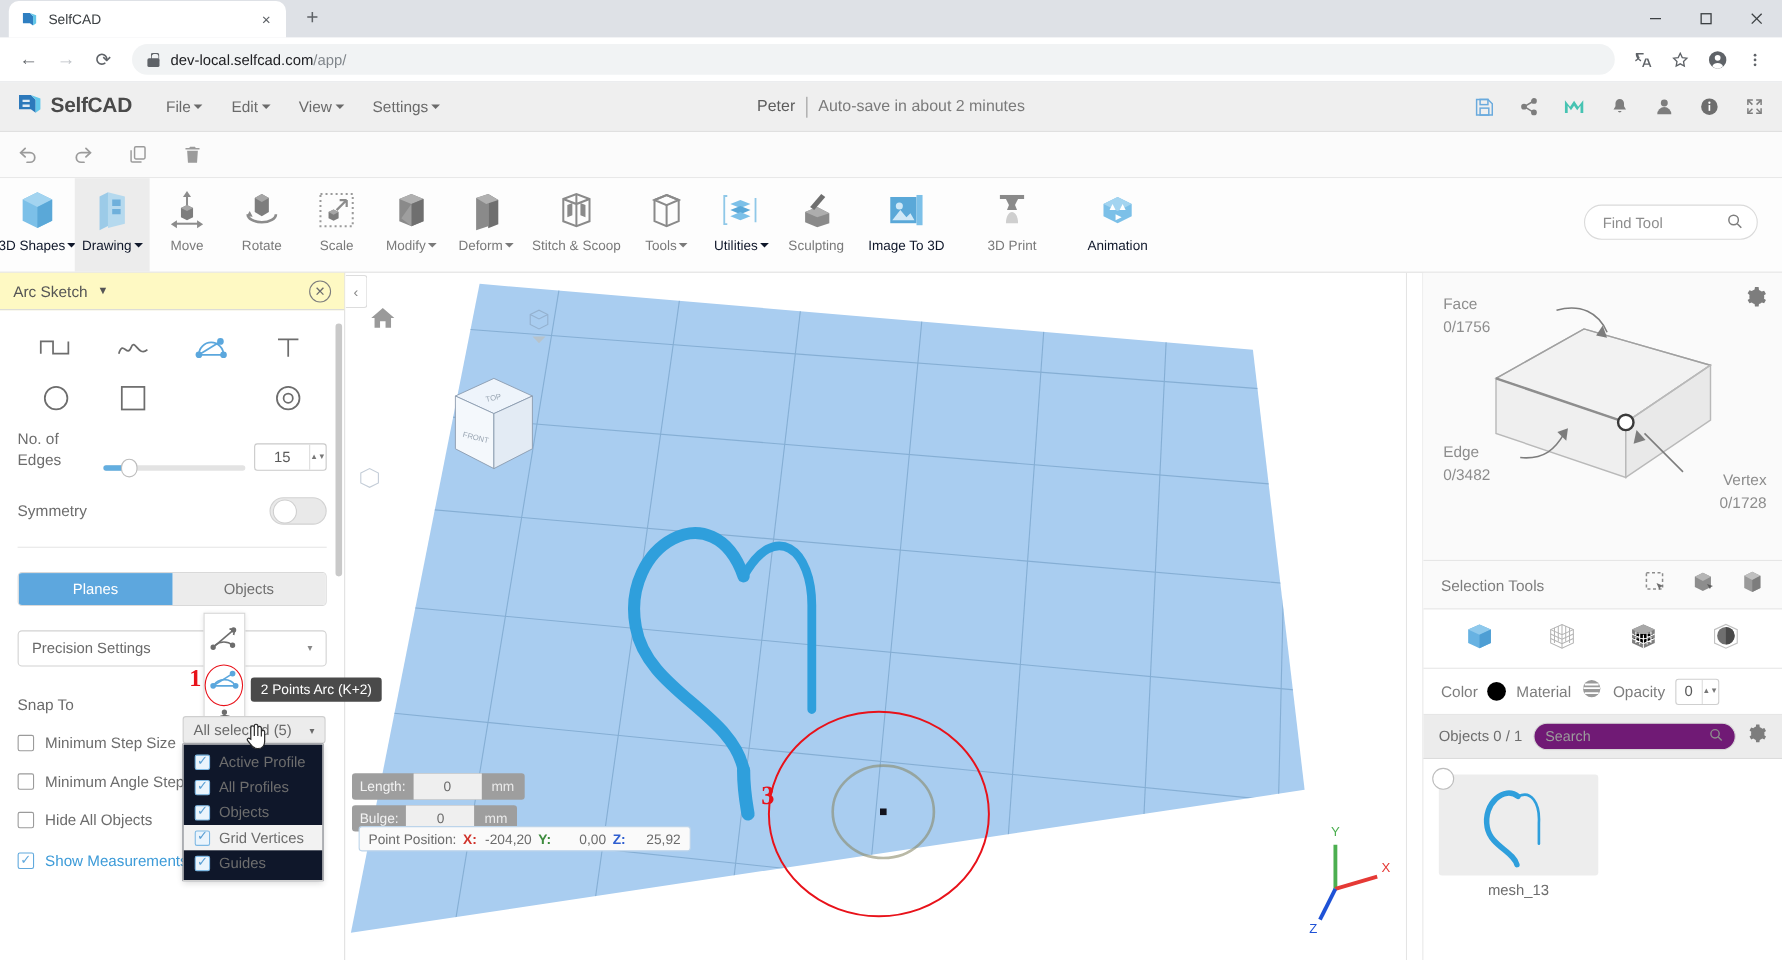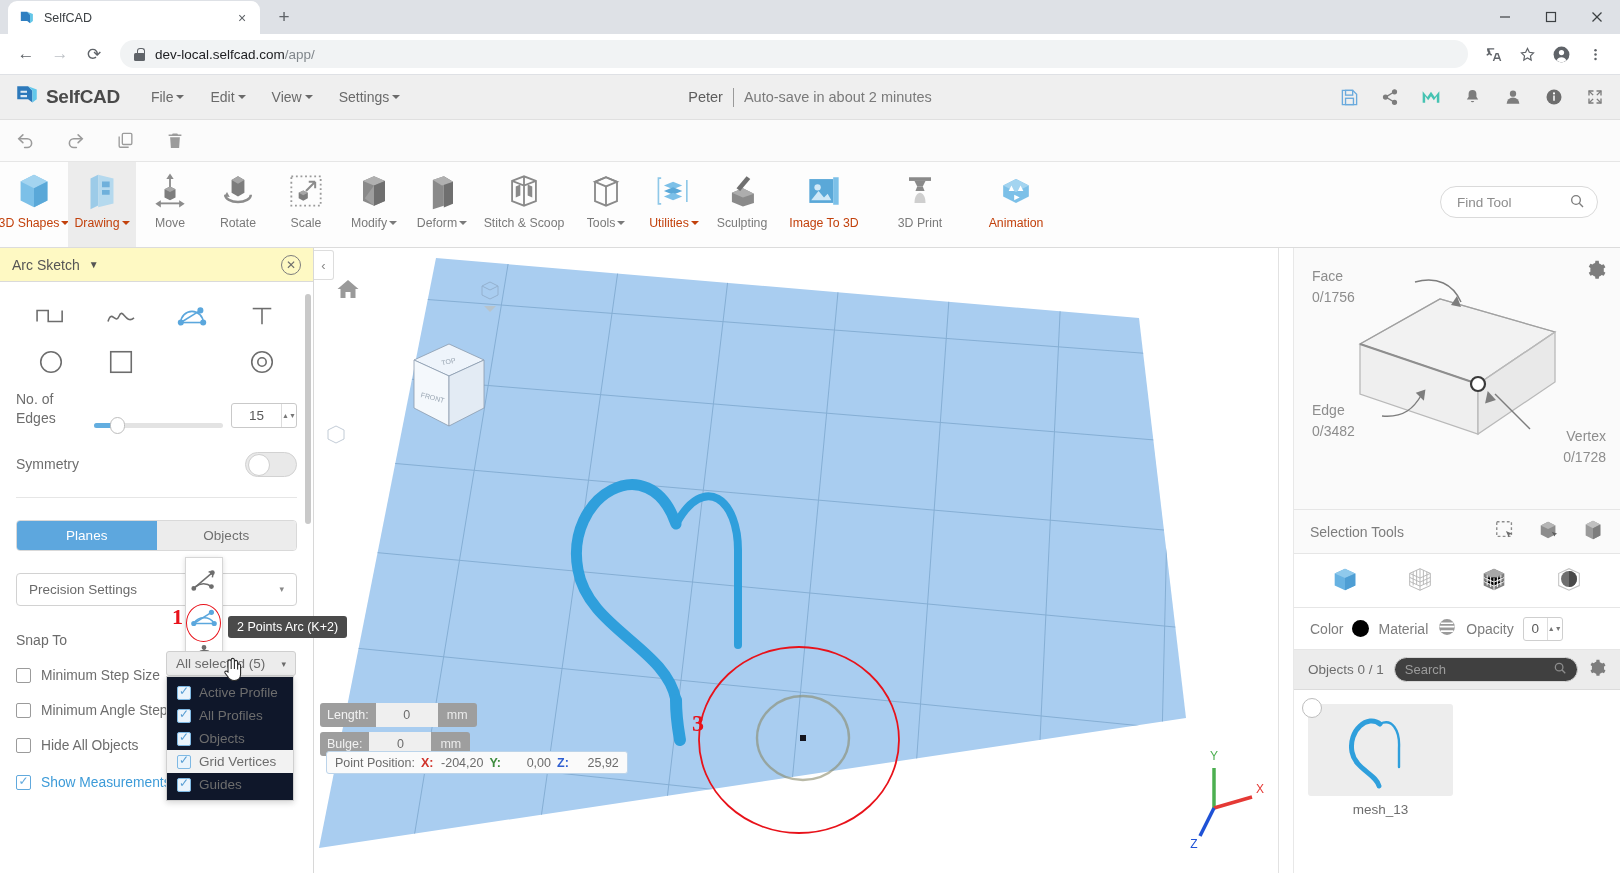--- a/index.html
+++ b/index.html
@@ -86,21 +86,21 @@
     display:flex; align-items:stretch; position:relative;
   }
   .ribbon-item{
     width:68px; display:flex; flex-direction:column; align-items:center;
     justify-content:flex-start; padding-top:7px; gap:3px; position:relative;
   }
   .ribbon-item.wide{ width:96px; }
   .ribbon-item.active{ background:#ececec; }
   .ri-icon{ height:44px; display:flex; align-items:center; justify-content:center;}
   .ri-label{ font-size:12.3px; color:#7a7a7a; white-space:nowrap; display:flex; align-items:center; gap:2px;}
-  .ri-label.blue{ color:#c2410c; }
+  .ri-label.blue{ color:#0f172a; }
   .findtool{
     position:absolute; right:22px; top:24px; width:158px; height:32px;
     border:1px solid #dadada; border-radius:16px; background:#fff;
     display:flex; align-items:center; justify-content:space-between; padding:0 12px 0 16px;
   }
   .findtool span{ font-size:13.5px; color:#8d8d8d; }
 
   
   .workspace{ display:flex; height:629px; position:relative; }
 
@@ -241,21 +241,21 @@
     padding:0 14px; border-bottom:1px solid #e6e6e6;}
   .rp-color{ height:42px; display:flex; align-items:center; padding:0 16px; gap:9px;
     border-bottom:1px solid #e6e6e6;}
   .rp-color .lbl{ font-size:14px;color:#7d7d7d;}
   .swatch{ width:17px;height:17px;border-radius:50%;background:#000;}
   .opacity-spin{ width:40px;height:24px;border:1px solid #cfcfcf;border-radius:3px;background:#fff;
      display:flex;align-items:center;}
   .rp-objects{ height:40px; display:flex; align-items:center; padding:0 14px; gap:10px;
     background:#ececec; border-bottom:1px solid #dcdcdc;}
   .rp-objects .lbl{ font-size:13.5px;color:#6d6d6d;}
-  .search-pill{ flex:1; height:25px; background:#404040; border:1px solid #d6d6d6; border-radius:13px;
+  .search-pill{ flex:1; height:25px; background:#701a75; border:1px solid #d6d6d6; border-radius:13px;
     display:flex; align-items:center; padding:0 10px; }
   .search-pill span{ font-size:13px; color:#9c9c9c;}
   .obj-list{ flex:1; padding:14px; }
   .obj-card{ width:145px; position:relative;}
   .obj-thumb{ width:145px;height:92px;background:#ededed;border-radius:3px; position:relative;
     overflow:hidden;}
   .obj-radio{ position:absolute; left:-6px; top:-6px; width:20px;height:20px;border:1.6px solid #bdbdbd;
     border-radius:50%; background:#fff;}
   .obj-name{ text-align:center; font-size:13.5px; color:#6d6d6d; margin-top:6px;}
 </style>

